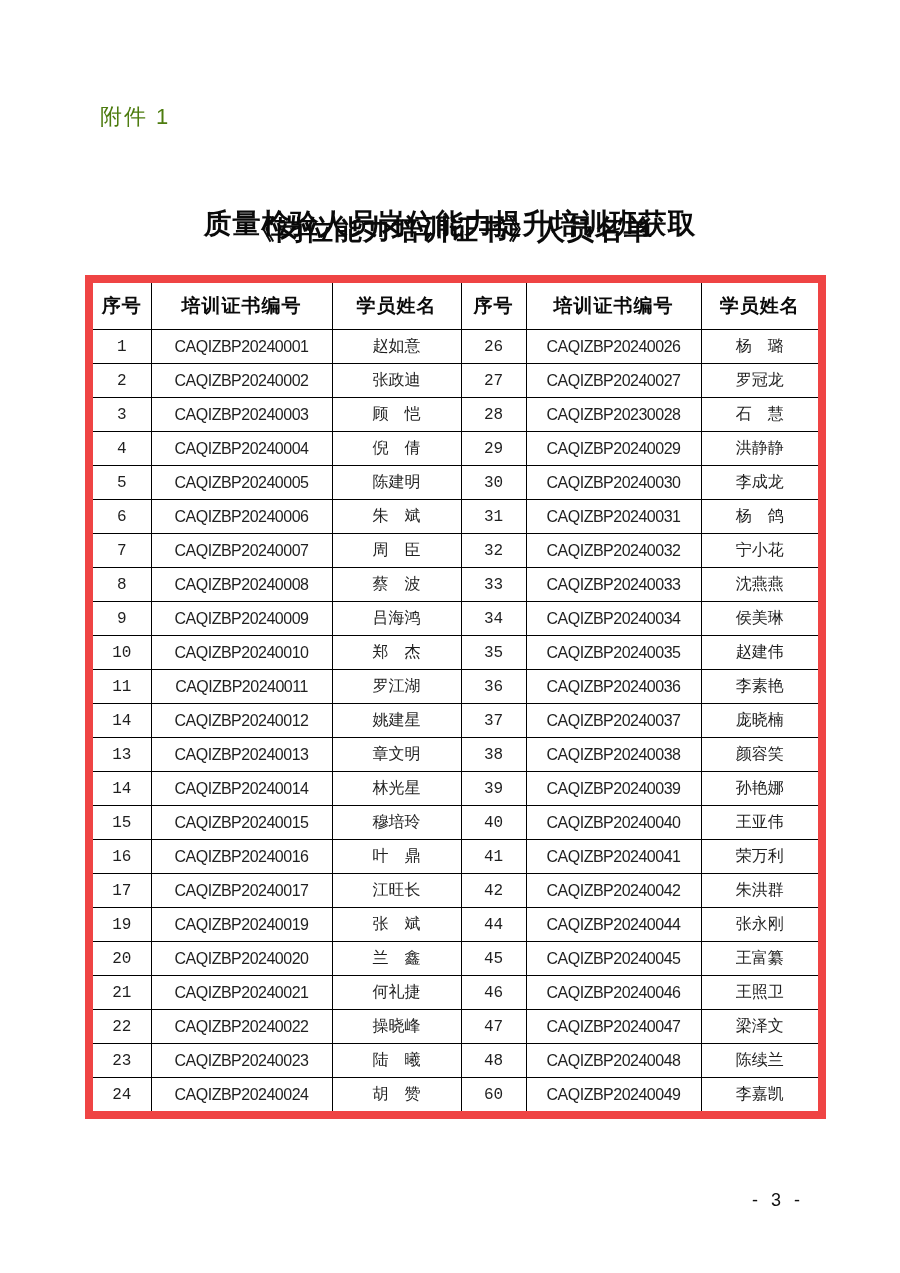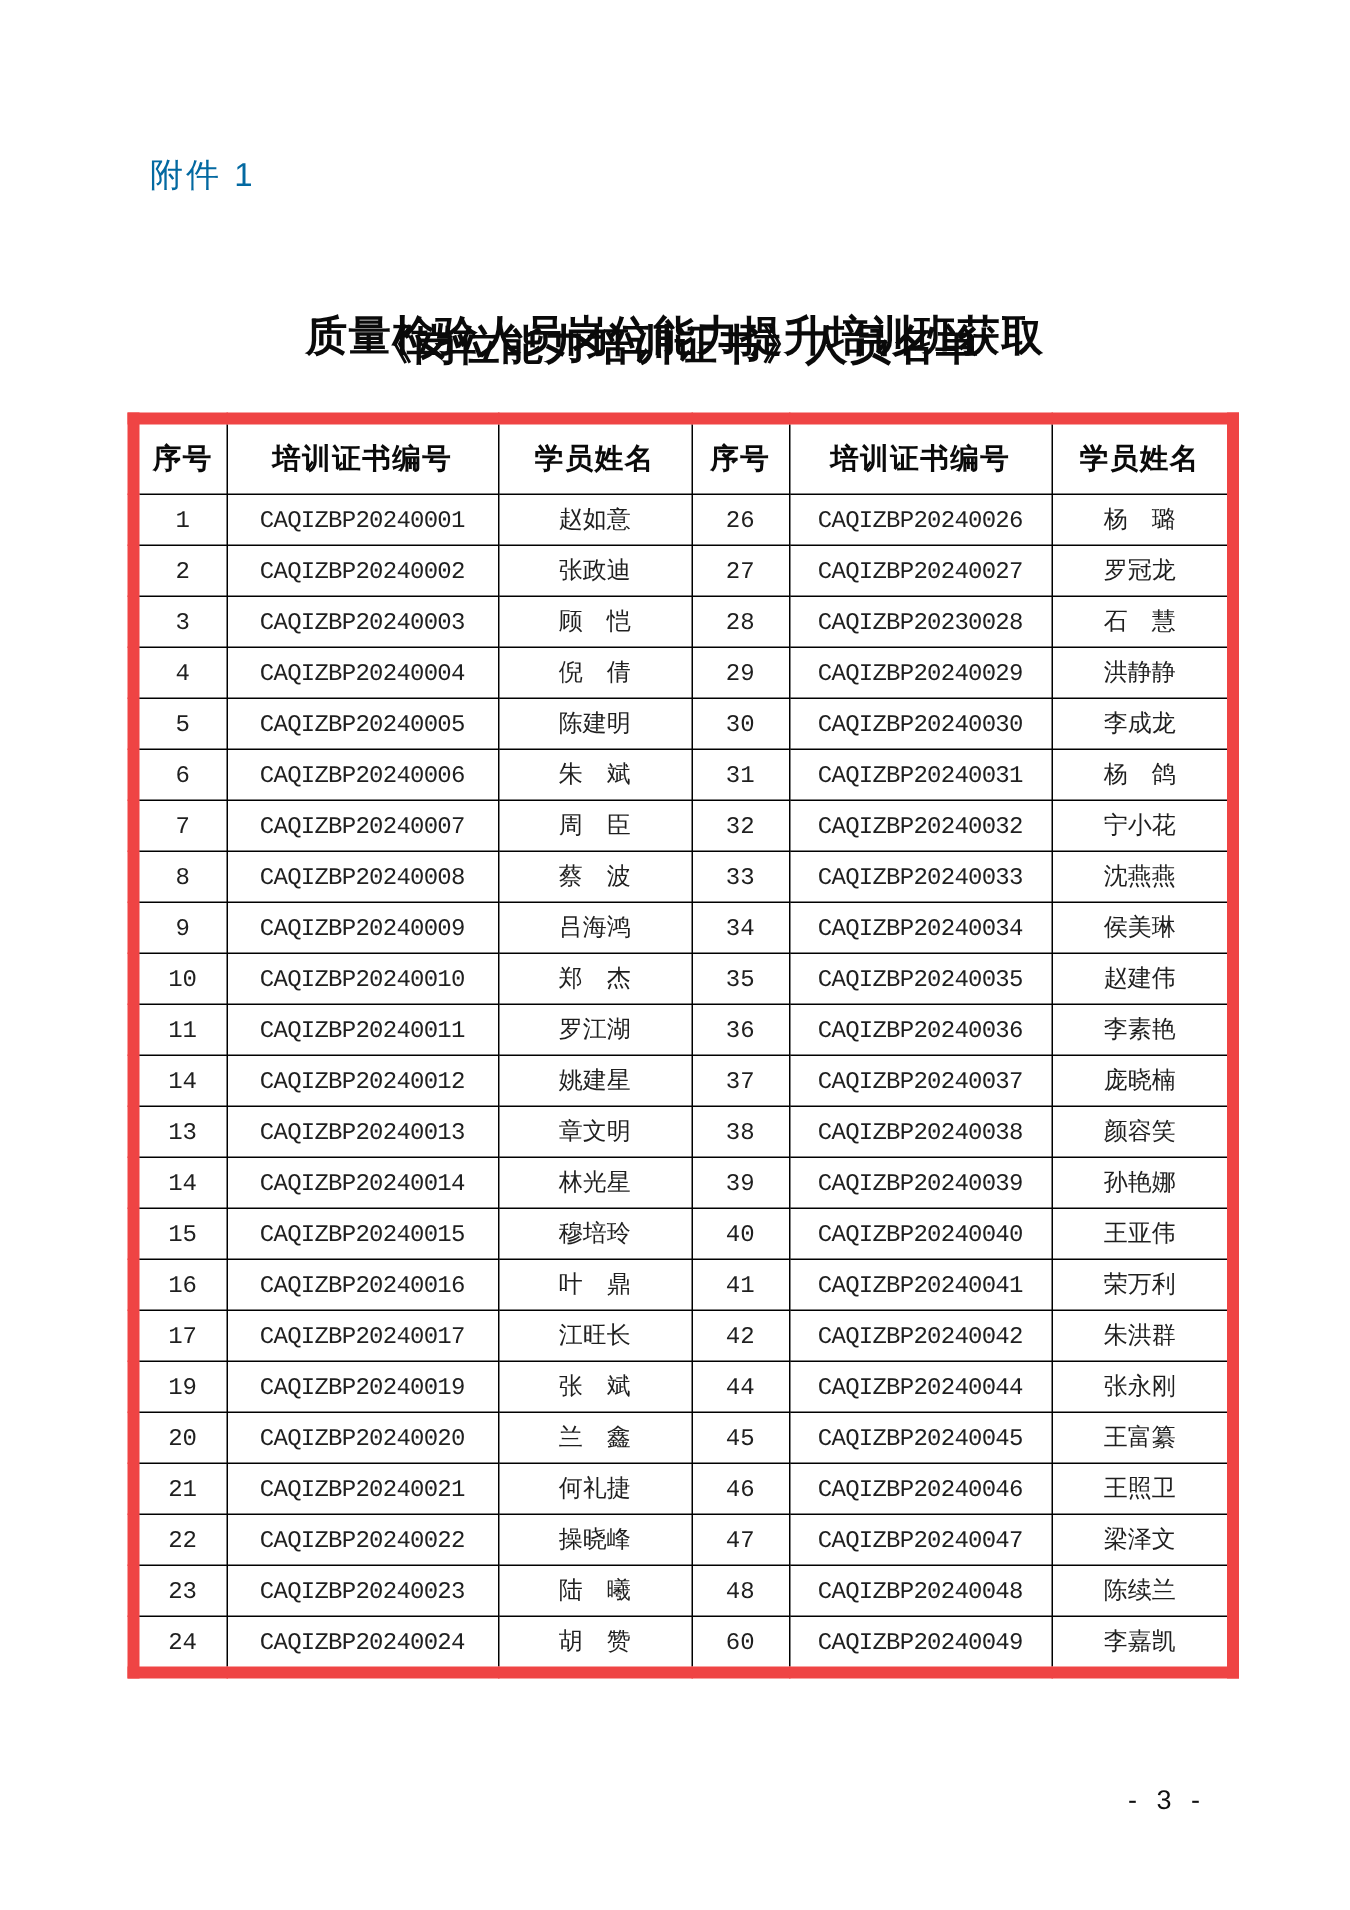--- a/index.html
+++ b/index.html
@@ -15,21 +15,21 @@
     color: #1c1c1c;
     font-family: "Liberation Sans", sans-serif;
     overflow: hidden;
   }
   .attachment-label {
     position: absolute;
     left: 100px;
     top: 102px;
     font-size: 22px;
     letter-spacing: 2px;
-    color: #0369a1;
+    color: #4d7c0f;
   }
   .doc-title {
     position: absolute;
     left: 0;
     width: 100%;
     text-align: center;
     font-size: 28px;
     font-weight: bold;
     letter-spacing: 1px;
     color: #0a0a0a;
@@ -64,21 +64,21 @@
   table.roster td {
     height: 33px;
     font-size: 16px;
     color: #1f1f1f;
   }
   td.col-no {
     font-family: "Liberation Mono", monospace;
     font-size: 15px;
   }
   td.col-cert {
-    font-family: Liberation Mono, monospace;
+    font-family: Liberation Sans, sans-serif;
     font-size: 15px;
     letter-spacing: -0.5px;
   }
   td.col-name {
     font-size: 16px;
   }
   .page-number {
     position: absolute;
     right: 96px;
     top: 1190px;

